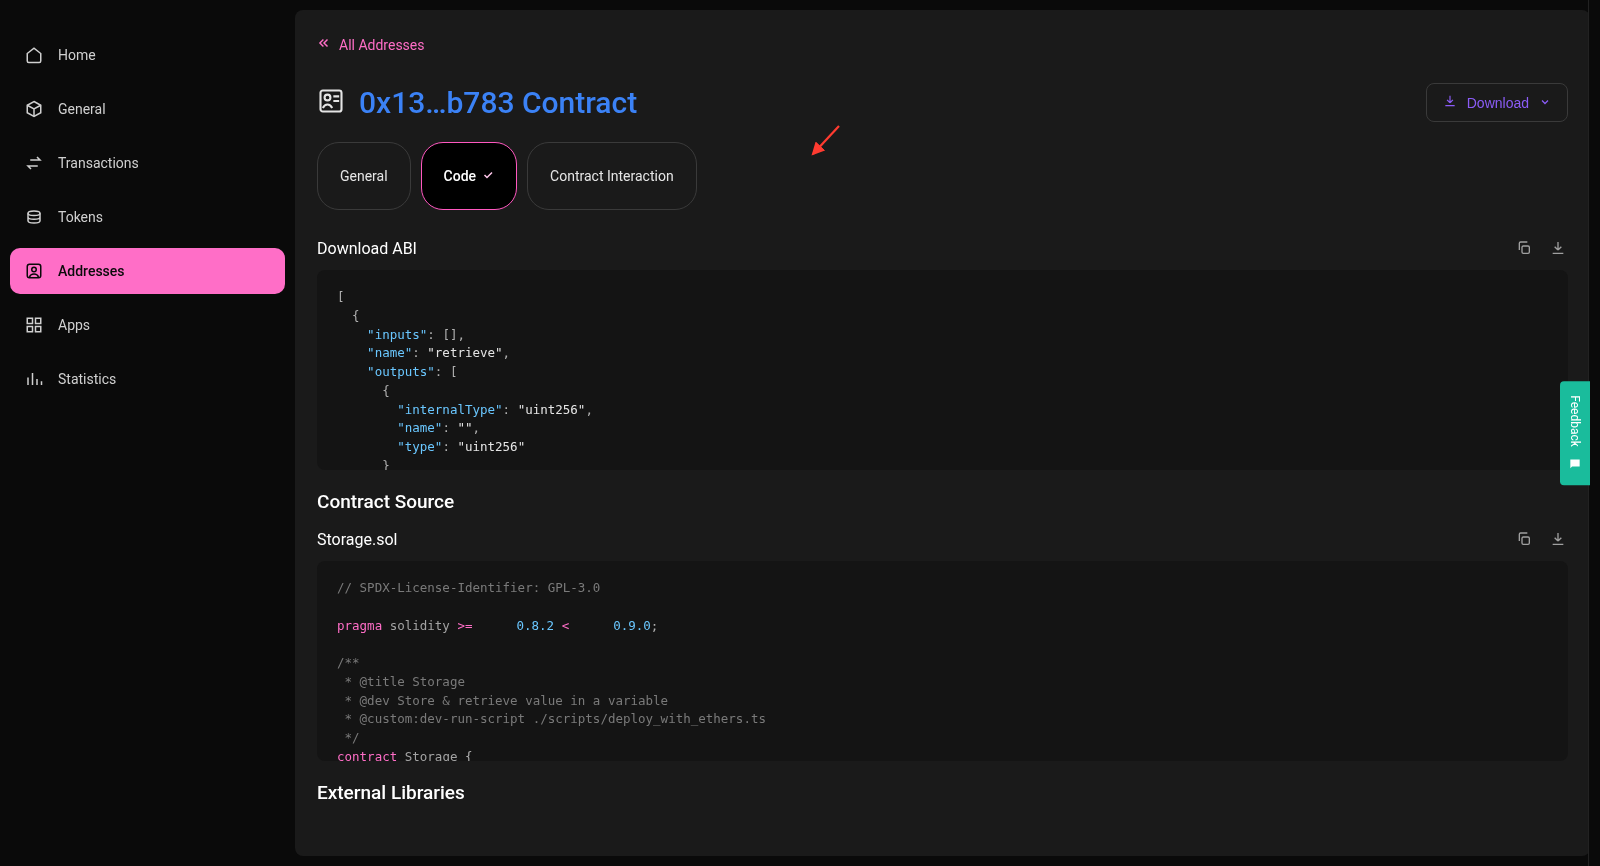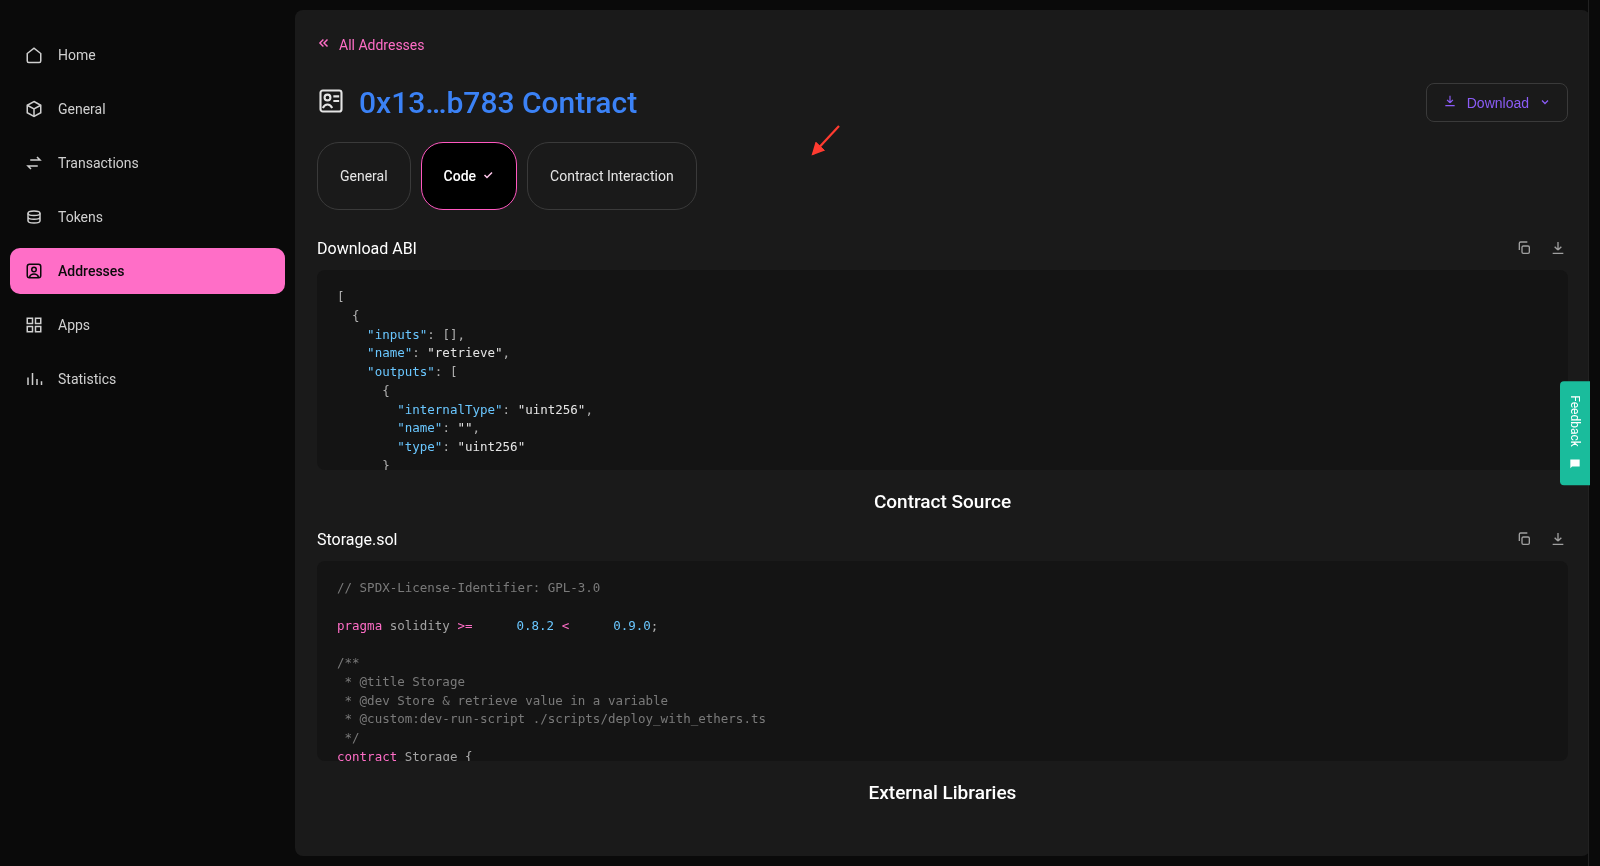--- a/index.html
+++ b/index.html
@@ -110,21 +110,21 @@
 .code-block::-webkit-scrollbar-track { background: #141414; }
 .code-block::-webkit-scrollbar-thumb { background: #555; border-radius: 5px; }
 
 .s-key { color: #6ac7ff; }
 .s-punc { color: #b0b0b0; }
 .s-comment { color: #7a7a7a; }
 .s-keyword { color: #ff6ec7; }
 .s-ident { color: #a3a3a3; }
 .s-num { color: #6ac7ff; margin-left: 44px; }
 
-.h2 { font-size: 19px; color: #ffffff; margin: 20px 0 8px 0; font-weight: 500; text-align: center; }
+.h2 { font-size: 19px; color: #ffffff; margin: 20px 0 8px 0; font-weight: 500; }
 
 .feedback-tab {
   position: fixed;
   right: 10px;
   top: 50%;
   transform: translateY(-50%);
   background: #1abc9c;
   color: #fff;
   writing-mode: vertical-rl;
   padding: 14px 8px;

